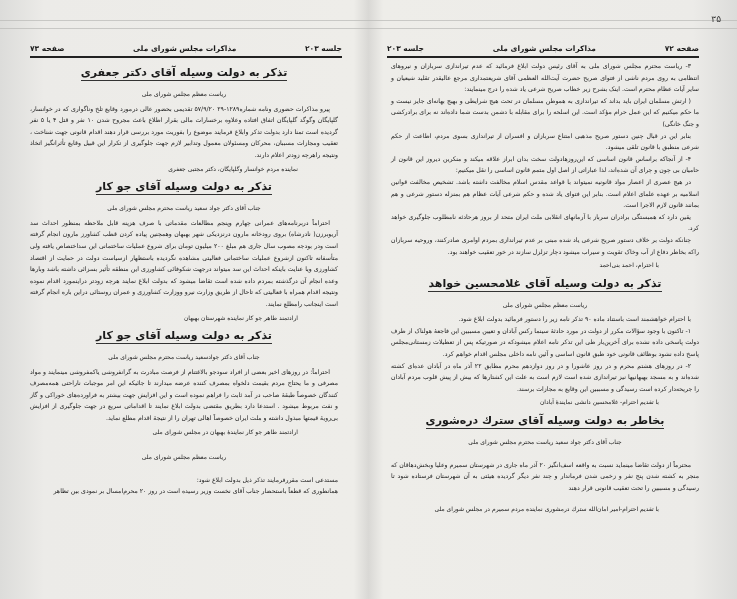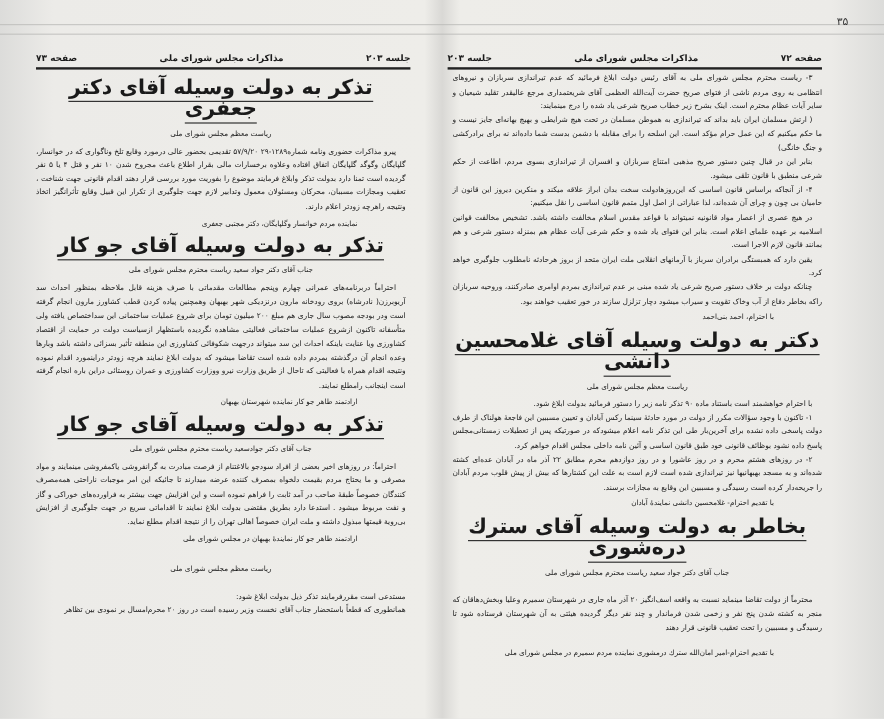--- a/index.html
+++ b/index.html
@@ -11,21 +11,21 @@
   }
   .spread {
     position:relative; width:737px; height:599px;
     background:linear-gradient(90deg,#dcdcda 0%,#ecebe8 6%,#eeede9 48%,#d9d8d5 50%,#eeede9 52%,#ecebe8 94%,#dcdcda 100%);
   }
   .page {
     position:absolute; top:0; height:599px; direction:rtl;
     box-sizing:border-box;
   }
   .page.left { left:0; width:368px; padding:0 30px 0 26px; }
-  .page.right { left:347px; width:368px; padding:1px 22px 0 28px; }
+  .page.right { left:361px; width:368px; padding:1px 22px 0 28px; }
   .scanline {
     position:absolute; left:0; right:0; height:1px; background:#b9b9b6; opacity:.7;
   }
   .corner-mark {
     position:absolute; top:14px; right:8px; font-size:9px; color:#333;
   }
   .header {
     position:absolute; top:42px; height:12px;
     display:flex; justify-content:space-between; align-items:center;
     font-size:7.5px; font-weight:bold;
@@ -36,21 +36,21 @@
     position:absolute; top:56px; height:2px; background:#222;
   }
   .page.left .header-rule { left:30px; right:26px; }
   .page.right .header-rule { left:26px; right:30px; }
   .content {
     position:absolute; top:60px; font-size:6.2px; line-height:11.6px;
   }
   .page.left .content { left:30px; right:30px; }
   .page.right .content { left:30px; right:30px; }
   h2 {
-    margin:4px 0 6px; text-align:center; font-size:17px; font-weight:bold;
+    margin:4px 0 6px; text-align:center; font-size:11px; font-weight:bold;
     line-height:18px;
   }
   h2 span { border-bottom:1px solid #333; padding-bottom:1px; }
   .addressee { text-align:center; margin:2px 0 3px; font-size:6px; }
   p { margin:0; text-align:justify; text-indent:8px; }
   .sign { margin:2px 40px 4px 0; font-size:6px; }
   .gap { height:8px; }
 </style>
 </head>
 <body>
@@ -104,21 +104,21 @@
     <div class="content">
       <p>۳- ریاست محترم مجلس شورای ملی به آقای رئیس دولت ابلاغ فرمائید که عدم تیراندازی سربازان و نیروهای انتظامی به روی مردم ناشی از فتوای صریح حضرت آیت‌الله العظمی آقای شریعتمداری مرجع عالیقدر تقلید شیعیان و سایر آیات عظام محترم است. اینک بشرح زیر خطاب صریح شرعی یاد شده را درج مینمایند:</p>
       <p>( ارتش مسلمان ایران باید بداند که تیراندازی به هموطن مسلمان در تحت هیچ شرایطی و بهیچ بهانه‌ای جایز نیست و ما حکم میکنیم که این عمل حرام مؤکد است. این اسلحه را برای مقابله با دشمن بدست شما داده‌اند نه برای برادرکشی و جنگ خانگی)</p>
       <p>بنابر این در قبال چنین دستور صریح مذهبی امتناع سربازان و افسران از تیراندازی بسوی مردم، اطاعت از حکم شرعی منطبق با قانون تلقی میشود.</p>
       <p>۴- از آنجاکه براساس قانون اساسی که این‌روزهادولت سخت بدان ابراز علاقه میکند و منکرین دیروز این قانون از حامیان بی چون و چرای آن شده‌اند، لذا عباراتی از اصل اول متمم قانون اساسی را نقل میکنیم:</p>
       <p>در هیچ عصری از اعصار مواد قانونیه نمیتواند با قواعد مقدس اسلام مخالفت داشته باشد. تشخیص مخالفت قوانین اسلامیه بر عهده علمای اعلام است. بنابر این فتوای یاد شده و حکم شرعی آیات عظام هم بمنزله دستور شرعی و هم بمانند قانون لازم الاجرا است.</p>
       <p>یقین دارد که همبستگی برادران سرباز با آرمانهای انقلابی ملت ایران متحد از بروز هرحادثه نامطلوب جلوگیری خواهد کرد.</p>
       <p>چنانکه دولت بر خلاف دستور صریح شرعی یاد شده مبنی بر عدم تیراندازی بمردم اوامری صادرکنند، وروحیه سربازان راکه بخاطر دفاع از آب وخاک تقویت و سیراب میشود دچار تزلزل سازند در خور تعقیب خواهند بود.</p>
       <div class="sign">با احترام، احمد بنی‌احمد</div>
 
-      <h2><span>دکتر به دولت وسیله آقای غلامحسین دانشی</span></h2>
+      <h2><span>تذکر به دولت وسیله آقای غلامحسین خواهد</span></h2>
       <div class="addressee">ریاست معظم مجلس شورای ملی</div>
       <p>با احترام خواهشمند است باستناد ماده ۹۰ تذکر نامه زیر را دستور فرمائید بدولت ابلاغ شود.</p>
       <p>۱- تاکنون با وجود سؤالات مکرر از دولت در مورد حادثهٔ سینما رکس آبادان و تعیین مسببین این فاجعهٔ هولناک از طرف دولت پاسخی داده نشده برای آخرین‌بار طی این تذکر نامه اعلام میشودکه در صورتیکه پس از تعطیلات زمستانی‌مجلس پاسخ داده نشود بوظائف قانونی خود طبق قانون اساسی و آئین نامه داخلی مجلس اقدام خواهم کرد.</p>
       <p>۲- در روزهای هشتم محرم و در روز عاشورا و در روز دوازدهم محرم مطابق ۲۲ آذر ماه در آبادان عده‌ای کشته شده‌اند و به مسجد بهبهانیها نیز تیراندازی شده است لازم است به علت این کشتارها که بیش از پیش قلوب مردم آبادان را جریحه‌دار کرده است رسیدگی و مسببین این وقایع به مجازات برسند.</p>
       <div class="sign">با تقدیم احترام- غلامحسین دانشی نمایندهٔ آبادان</div>
 
       <h2><span>بخاطر به دولت وسیله آقای سترك دره‌شوری</span></h2>
       <div class="addressee">جناب آقای دکتر جواد سعید ریاست محترم مجلس شورای ملی</div>
       <div class="gap"></div>
       <p>محترماً از دولت تقاضا مینماید نسبت به واقعه اسف‌انگیز ۲۰ آذر ماه جاری در شهرستان سمیرم وعلیا وبخش‌دهاقان که منجر به کشته شدن پنج نفر و زخمی شدن فرماندار و چند نفر دیگر گردیده هیئتی به آن شهرستان فرستاده شود تا رسیدگی و مسببین را تحت تعقیب قانونی قرار دهند</p>

